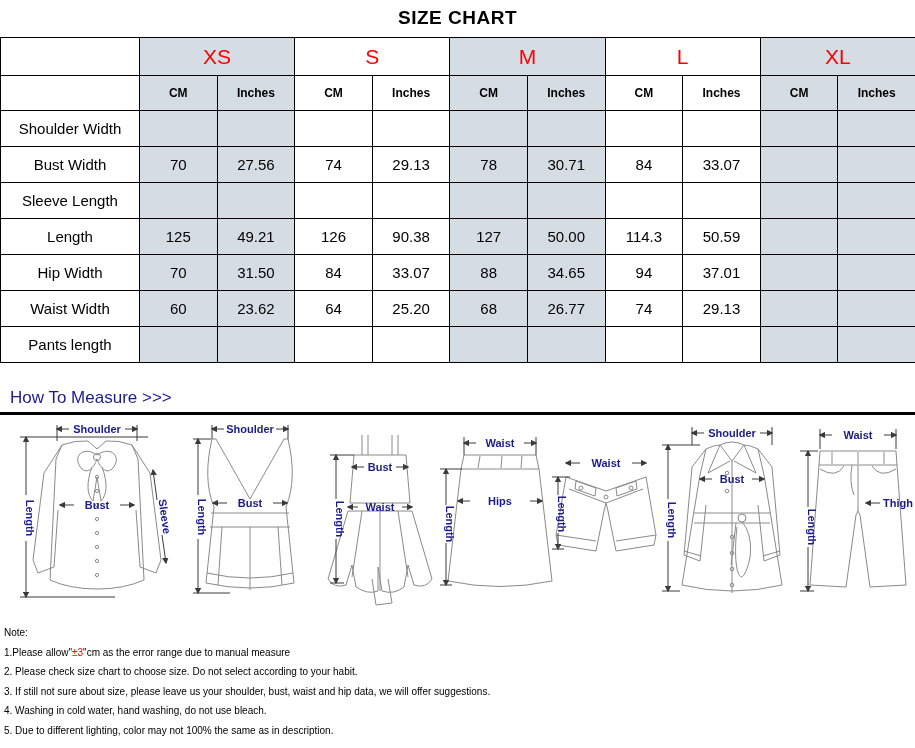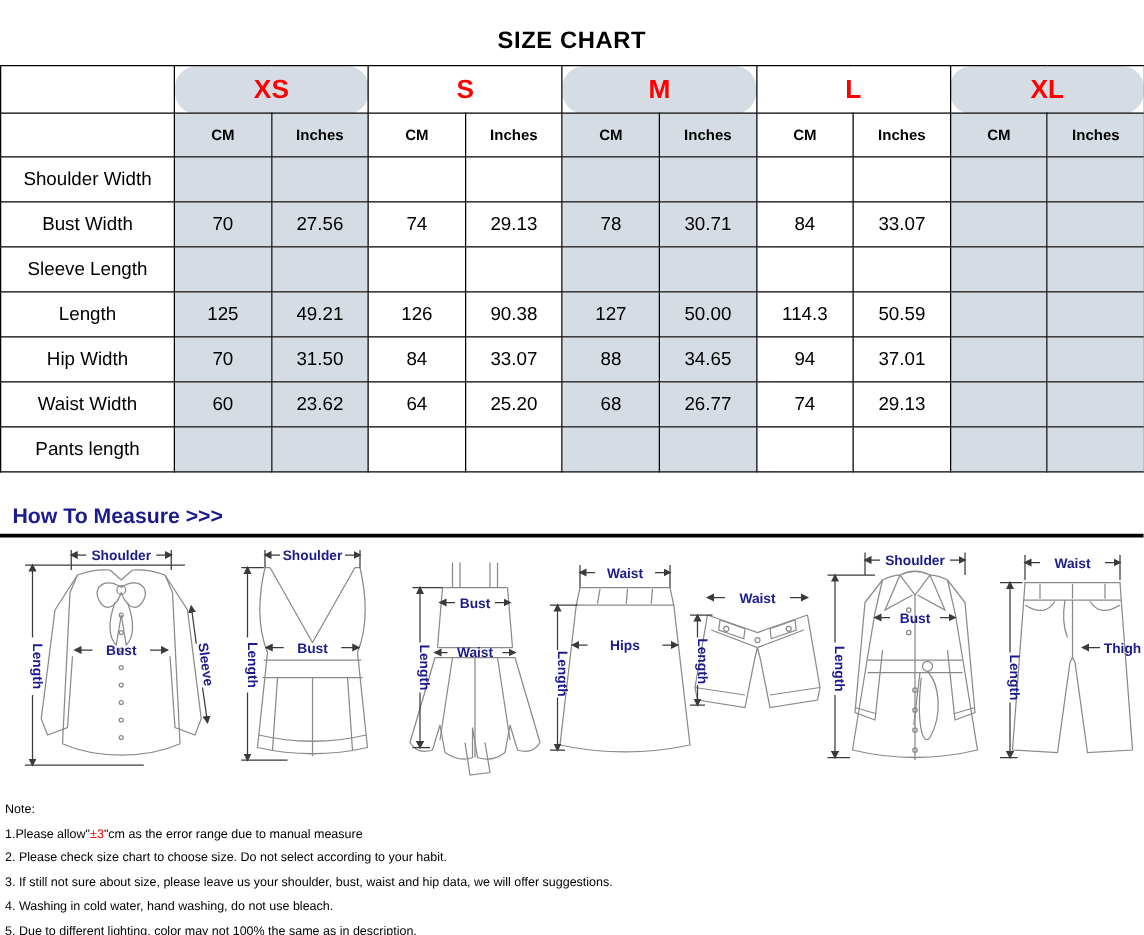--- a/index.html
+++ b/index.html
@@ -1,37 +1,37 @@
 <!DOCTYPE html>
 <html style="--accent_red: #ff0000; --band_fill: #d6dce4; --navy: #1b1b8e;"><head>
 <meta charset="utf-8">
 <style>
   :root{
     --accent_red:#ff0000; --band_fill:#d6dce4; --navy:#1b1b8e; --ink:#000000;
   }
   html,body{margin:0;padding:0;}
   body{width:915px;height:748px;background:#fff;color:#000;
        font-family:"Liberation Sans",sans-serif;overflow:hidden;}
-  .title{text-align:center;font-size:19px;font-weight:bold;padding:22px 0 8px;letter-spacing:.5px;}
+  .title{text-align:center;font-size:19px;font-weight:bold;padding:7px 0 8px;letter-spacing:.5px;}
   table.size-chart{border-collapse:collapse;width:915px;table-layout:fixed;}
   .size-chart th,.size-chart td{border:1.5px solid #000;text-align:center;padding:0;
        white-space:nowrap;overflow:hidden;background:#fff;}
-  tr.size-row th{height:37px;font-size:21px;font-weight:bold;color:var(--accent_red);border-radius:17px;}
+  tr.size-row th{height:37px;font-size:21px;font-weight:normal;color:var(--accent_red);}
   tr.unit-row th{height:34px;font-size:12px;font-weight:bold;color:#000;}
   tbody.data td{height:35px;font-size:15px;}
   td.row-label{font-size:13px;}
   
   tr.size-row th:nth-child(2),tr.size-row th:nth-child(4),tr.size-row th:nth-child(6),
   tr.unit-row th:nth-child(2),tr.unit-row th:nth-child(3),
   tr.unit-row th:nth-child(6),tr.unit-row th:nth-child(7),
   tr.unit-row th:nth-child(10),tr.unit-row th:nth-child(11),
   tbody.data td:nth-child(2),tbody.data td:nth-child(3),
   tbody.data td:nth-child(6),tbody.data td:nth-child(7),
   tbody.data td:nth-child(10),tbody.data td:nth-child(11){background:var(--band_fill);}
-  .measure-head{margin:25px 0 0 10px;font-size:17px;font-weight:bold;color:var(--navy);}
+  .measure-head{margin:25px 0 0 10px;font-size:17px;font-weight:normal;color:var(--navy);}
   .black-rule{height:3px;background:#000;margin-top:4px;}
   svg.figures{display:block;}
   .garment path,.garment line,.garment circle,.garment ellipse{fill:none;stroke:#8a8a8a;stroke-width:1;}
   .dim line{stroke:#3a3a3a;stroke-width:1;}
   .dim text{fill:var(--navy);font-size:11px;font-weight:bold;
             font-family:"Liberation Sans",sans-serif;text-anchor:middle;}
   .notes{margin:6px 0 0 4px;font-size:10px;line-height:19.5px;}
   .red{color:var(--accent_red);}
 </style>
 </head>

